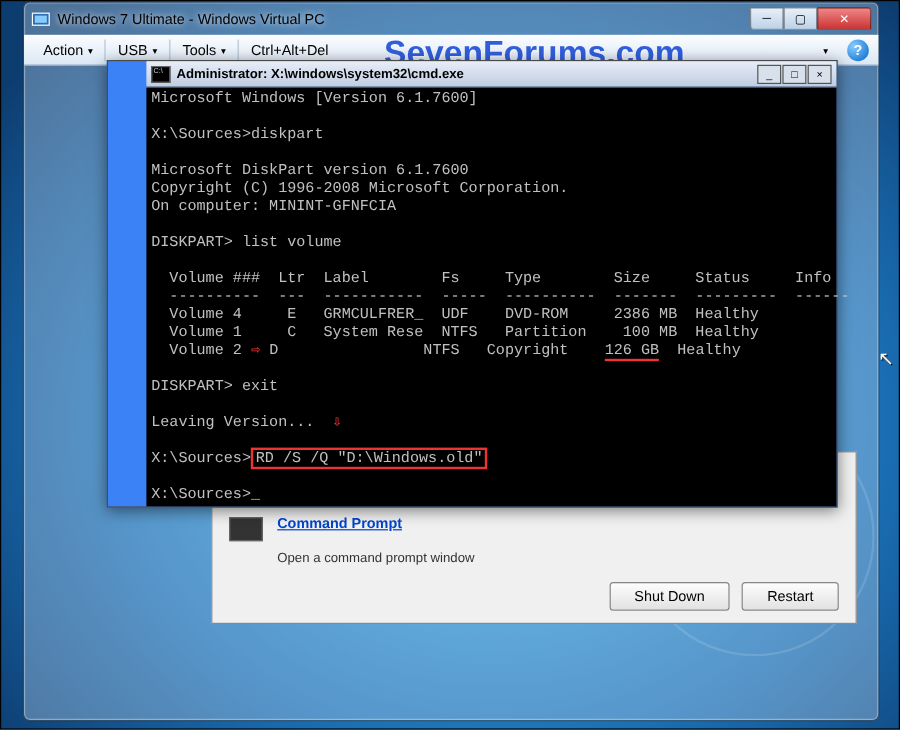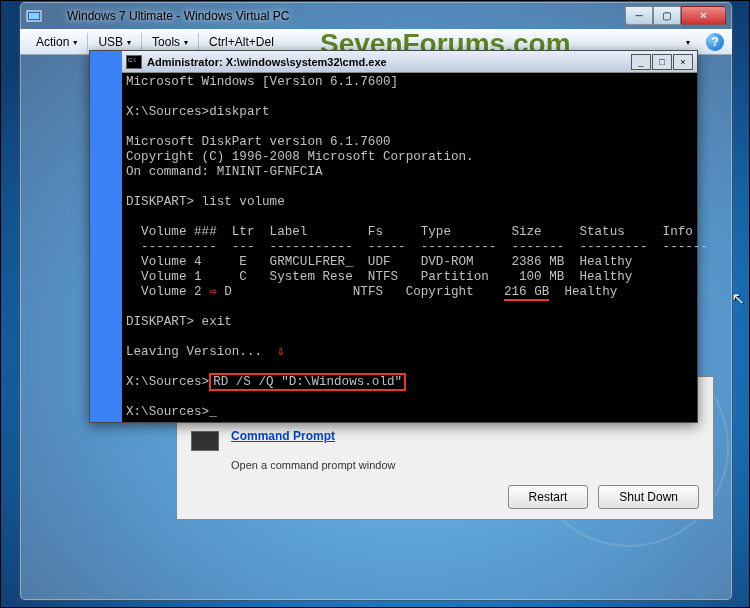--- a/index.html
+++ b/index.html
@@ -17,21 +17,20 @@
   .outer-window {
     position: absolute; left: 18px; top: 0; width: 714px; height: 600px;
     background: rgba(200,220,240,.35);
     border: 1px solid rgba(0,0,0,.4);
     border-radius: 6px;
     box-shadow: 0 0 0 1px rgba(255,255,255,.35) inset;
   }
   .titlebar {
     height: 27px; display:flex; align-items:center; padding: 0 6px;
     color:#000;
-    gap:19px;
   }
   .tb-icon { width:16px; height:16px; margin-right:6px; display:flex; }
   .tb-title { flex:1; font-size:12px; text-shadow:0 0 6px #fff; }
   .win-btns { display:flex; gap:0; }
   .win-btn {
     width:28px; height:19px; border:1px solid rgba(0,0,0,.4);
     background: linear-gradient(#e8f0f8,#bcd2e8);
     display:flex; align-items:center; justify-content:center;
     font-size:10px;
   }
@@ -42,21 +41,21 @@
     border-top:1px solid #fff; border-bottom:1px solid #9ab;
     display:flex; align-items:center; padding:0 8px; gap:0;
     position:relative;
   }
   .menu-item { padding:3px 8px; display:flex; align-items:center; gap:4px; font-size:12px;}
   .menu-item .caret { font-size:8px; }
   .menu-sep { width:1px; height:18px; background:#b4c4d4; margin:0 2px;}
   .help-btn { position:absolute; right:8px; width:18px; height:18px; border-radius:50%; background:radial-gradient(circle at 30% 30%, #8cf, #06c); color:#fff; display:flex; align-items:center; justify-content:center; font-weight:bold; font-size:12px;}
   .watermark {
     position:absolute; left:300px; top:26px; font-size:28px; font-weight:bold;
-    color:#4d7c0f; letter-spacing:0;
+    color:#1d4ed8; letter-spacing:0;
     text-shadow: 1px 1px 0 rgba(255,255,255,.6);
     opacity:.9;
     white-space:nowrap;
   }
 
   
   .recovery-dialog {
     position:absolute; left:156px; top:374px; width:538px;
     background:#f0f0f0; border:1px solid #888;
     padding:6px 14px 10px;
@@ -170,50 +169,50 @@
       </div>
     </div>
     <div class="rec-row">
       <div class="rec-icon box"></div>
       <div>
         <div class="rec-link">Command Prompt</div>
         <div class="rec-desc">Open a command prompt window</div>
       </div>
     </div>
     <div class="rec-buttons">
+      <button class="rec-btn">Shut Down</button>
       <button class="rec-btn">Restart</button>
-      <button class="rec-btn">Shut Down</button>
     </div>
   </div>
 
   <div class="cmd-window">
     <div class="cmd-title">
       <span class="cmd-title-icon"></span>
       <span class="cmd-title-text">Administrator: X:\windows\system32\cmd.exe</span>
       <div class="cmd-win-btns">
         <div class="cmd-win-btn">_</div>
         <div class="cmd-win-btn">□</div>
         <div class="cmd-win-btn">×</div>
       </div>
     </div>
     <div class="cmd-body"><span>Microsoft Windows [Version 6.1.7600]</span>
 
 <span>X:\Sources&gt;diskpart</span>
 
 <span>Microsoft DiskPart version 6.1.7600</span>
 <span>Copyright (C) 1996-2008 Microsoft Corporation.</span>
-<span>On command: MININT-GFNFCIA</span>
+<span>On computer: MININT-GFNFCIA</span>
 
 <span>DISKPART&gt; list volume</span>
 
 <span>  Volume ###  Ltr  Label        Fs     Type        Size     Status     Info</span>
 <span>  ----------  ---  -----------  -----  ----------  -------  ---------  ------</span>
 <span>  Volume 4     E   GRMCULFRER_  UDF    DVD-ROM     </span><span>2386 MB</span><span>  Healthy</span>
 <span>  Volume 1     C   System Rese  NTFS   Partition    </span><span>100 MB</span><span>  Healthy</span>
-<span>  Volume 2 </span><span class="red-arrow">⇨</span><span> D                NTFS   Copyright    </span><span class="red-underline">216 GB</span><span>  Healthy</span>
+<span>  Volume 2 </span><span class="red-arrow">⇨</span><span> D                NTFS   Copyright    </span><span class="red-underline">126 GB</span><span>  Healthy</span>
 
 <span>DISKPART&gt; exit</span>
 
 <span>Leaving Version...  </span><span class="red-arrow">⇩</span>
 
 <span>X:\Sources&gt;</span><span class="hl-box">RD /S /Q "D:\Windows.old"</span>
 
 <span>X:\Sources&gt;</span><span class="cursor"></span>
 </div>
   </div>

